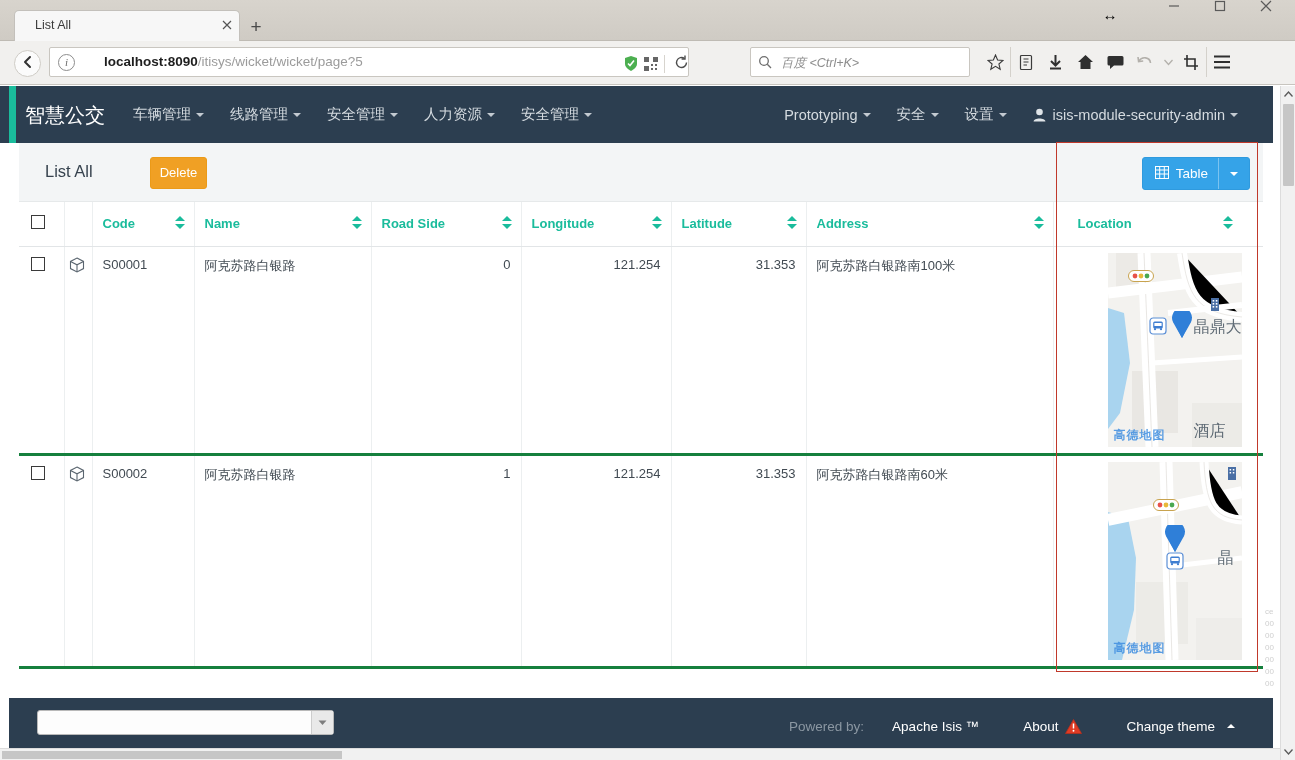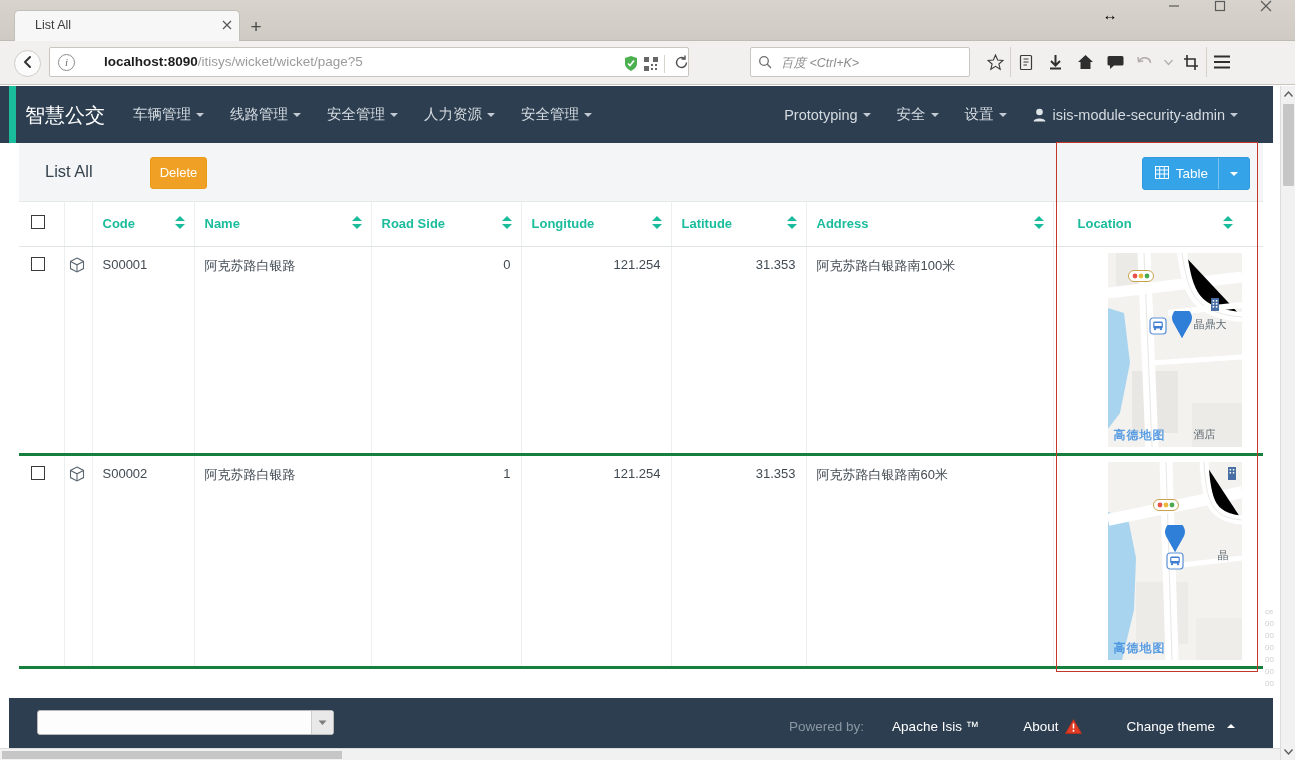--- a/index.html
+++ b/index.html
@@ -213,21 +213,21 @@
     background:#f2f1ee; margin-left:4px;
   }
   .mapthumb.m2 { height:198px; }
   .map-sv { position:absolute; left:0; top:0; }
   .map-wm {
     position:absolute; left:6px; bottom:3px; font-size:12px; color:#3f8ee0;
     font-weight:bold; letter-spacing:1px; opacity:.85;
     font-family:"DejaVu Sans","Liberation Sans",sans-serif;
   }
   .map-lab {
-    position:absolute; font-size:11px; color:#5f6b75;
+    position:absolute; font-size:16px; color:#5f6b75;
     font-family:Liberation Sans, sans-serif;
   }
   .pin { position:absolute; width:20px; height:26px; }
   .poi { position:absolute; width:18px; height:18px; }
   .tl { position:absolute; width:24px; height:11px; }
 
   
   .footer {
     position:absolute; left:9px; top:612px; width:1264px; height:56px;
     background:#2c3e50;

